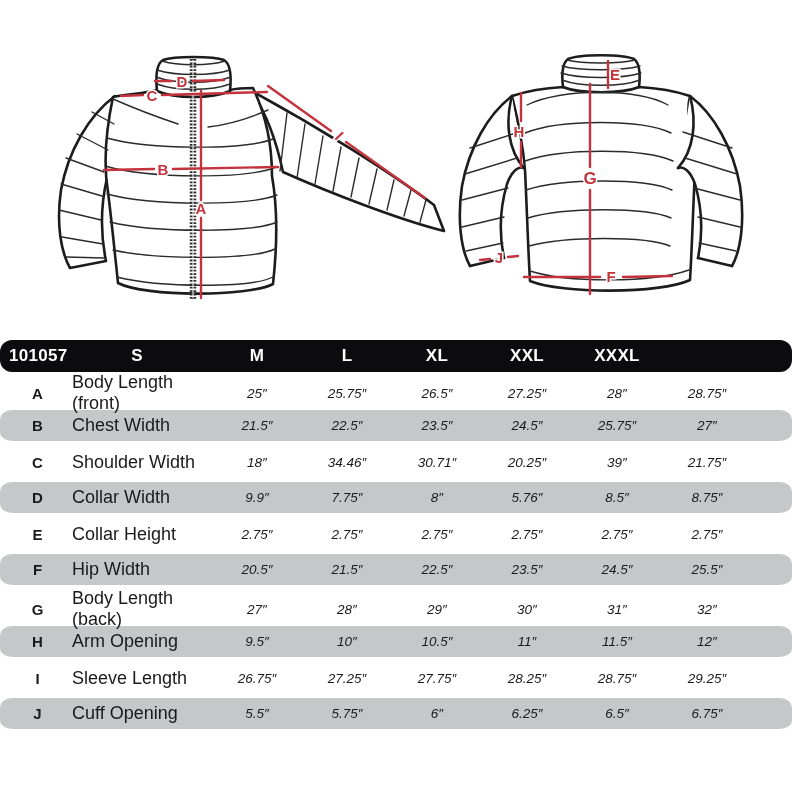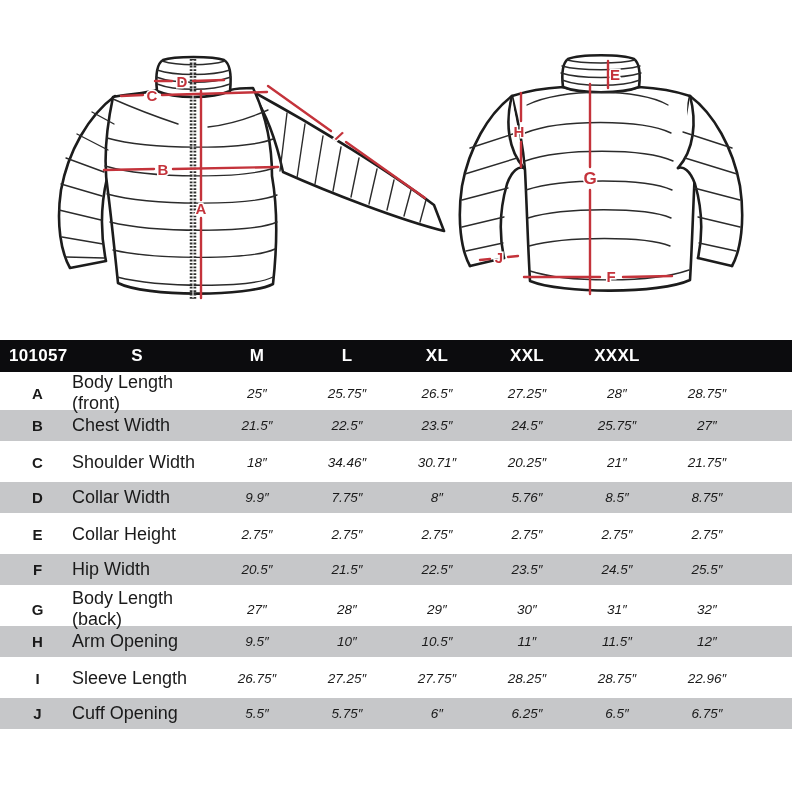--- a/index.html
+++ b/index.html
@@ -32,20 +32,21 @@
     paint-order:stroke;stroke:#ffffff;stroke-width:3px;
   }
   .red-label.big{font-size:17px;}
 
   
   .size-table{width:792px;}
   .grid-row{
     display:grid;
     grid-template-columns:62px 150px repeat(6,90px) 1fr;
     align-items:center;
+    border-radius:12px;
   }
   .thead{
     background:var(--header-bg);color:#ffffff;height:32px;
     font-weight:bold;font-size:17px;
   }
   .thead .code{padding-left:9px;letter-spacing:.3px;}
   .thead .size-h,.thead .col-h{text-align:center;letter-spacing:.3px;}
   .tbody .trow{height:36px;font-size:13.5px;color:#1a1a1a;background:#fff;}
   .tbody .trow:nth-child(even){
     background:var(--row-alt);
@@ -213,21 +214,21 @@
     <div class="cell-val">27″</div>
     <div></div>
   </div>
         <div class="grid-row trow">
     <div class="cell-letter">C</div>
     <div class="cell-name">Shoulder Width</div>
     <div class="cell-val">18″</div>
     <div class="cell-val">34.46″</div>
     <div class="cell-val">30.71″</div>
     <div class="cell-val">20.25″</div>
-    <div class="cell-val">21″</div>
+    <div class="cell-val">39″</div>
     <div class="cell-val">21.75″</div>
     <div></div>
   </div>
         <div class="grid-row trow">
     <div class="cell-letter">D</div>
     <div class="cell-name">Collar Width</div>
     <div class="cell-val">9.9″</div>
     <div class="cell-val">7.75″</div>
     <div class="cell-val">8″</div>
     <div class="cell-val">5.76″</div>
@@ -280,21 +281,21 @@
     <div></div>
   </div>
         <div class="grid-row trow">
     <div class="cell-letter">I</div>
     <div class="cell-name">Sleeve Length</div>
     <div class="cell-val">26.75″</div>
     <div class="cell-val">27.25″</div>
     <div class="cell-val">27.75″</div>
     <div class="cell-val">28.25″</div>
     <div class="cell-val">28.75″</div>
-    <div class="cell-val">22.96″</div>
+    <div class="cell-val">29.25″</div>
     <div></div>
   </div>
         <div class="grid-row trow">
     <div class="cell-letter">J</div>
     <div class="cell-name">Cuff Opening</div>
     <div class="cell-val">5.5″</div>
     <div class="cell-val">5.75″</div>
     <div class="cell-val">6″</div>
     <div class="cell-val">6.25″</div>
     <div class="cell-val">6.5″</div>

